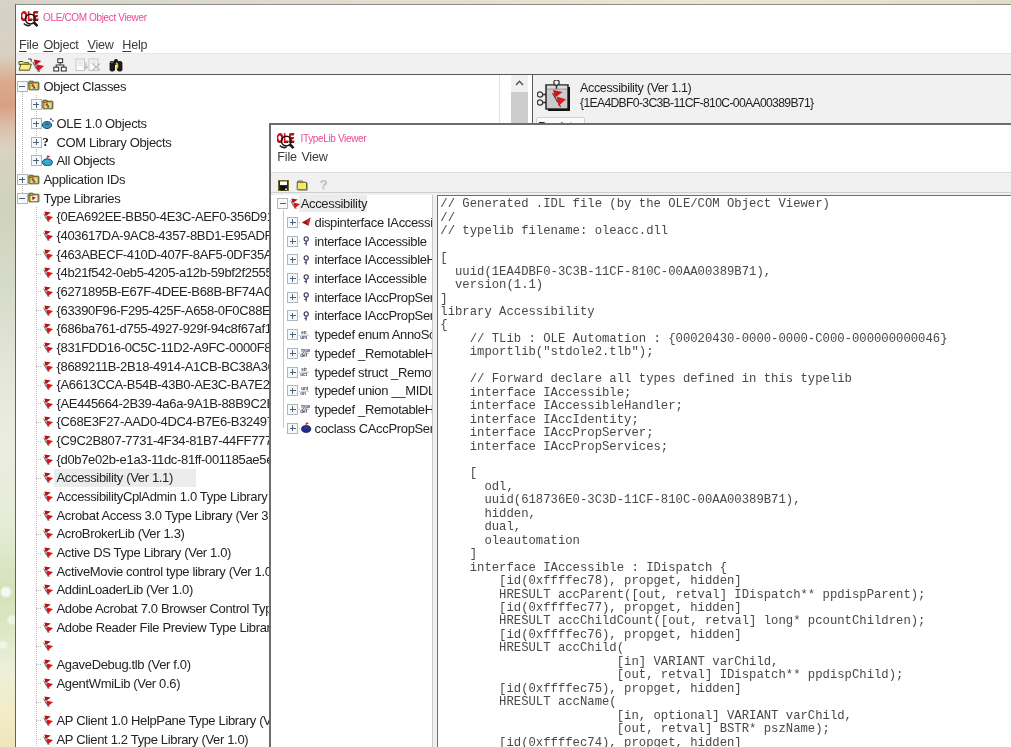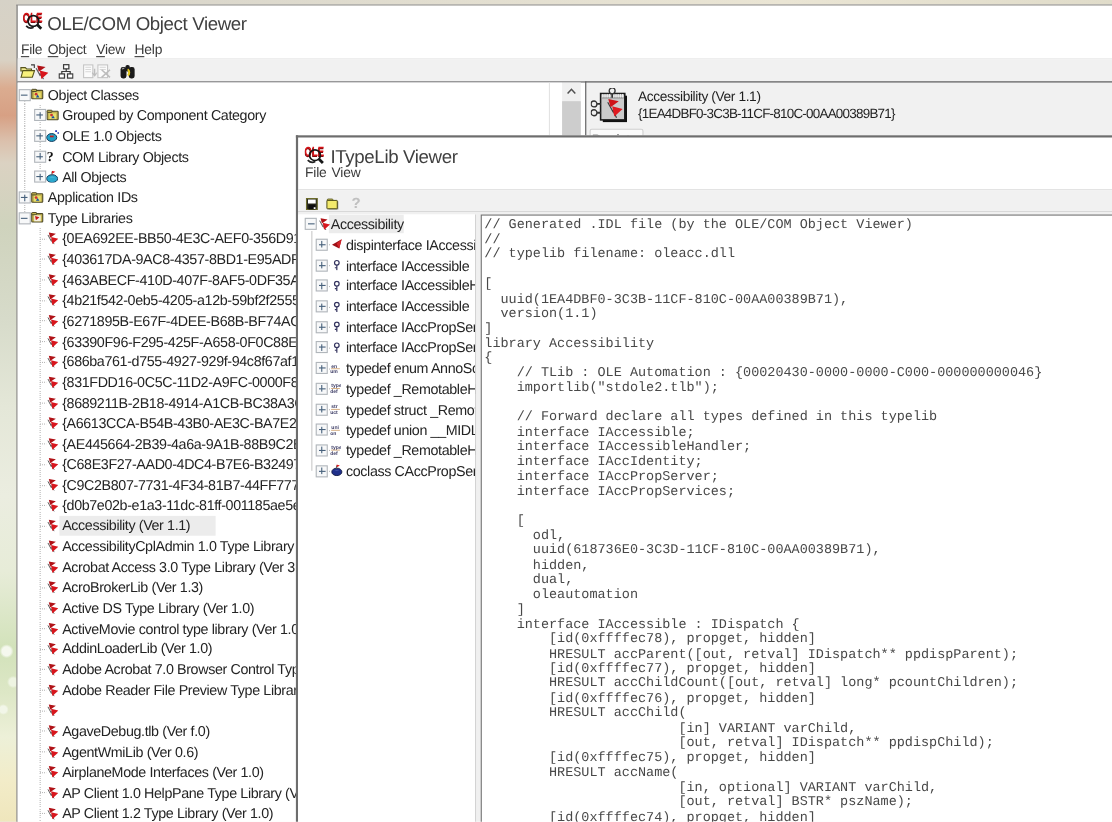--- a/index.html
+++ b/index.html
@@ -6,21 +6,21 @@
   font-family:"Liberation Sans",sans-serif;background:#e2ddd0}
 #wall{position:absolute;left:0;top:0;width:16px;height:747px;
   background:radial-gradient(circle 9px at 6px 592px,#f5f8ee 0 45%,transparent 70%),radial-gradient(circle 8px at 12px 620px,#eef4e2 0 45%,transparent 70%),radial-gradient(circle 7px at 3px 645px,#f2f6e8 0 45%,transparent 70%),linear-gradient(to bottom,#d6d2c7 0px,#d9d1c3 55px,#dbac90 80px,#d7a084 105px,#dbc0ac 128px,#dbd2c2 148px,#cfd3bd 205px,#d7dbca 290px,#e4e7d8 370px,#ebede0 450px,#e7ecd8 520px,#d2e2ba 590px,#dde7c6 630px,#edf0d8 670px,#f2ecc8 710px,#efe6bc 747px)}
 #topstrip{position:absolute;left:16px;top:0;width:995px;height:4px;
   background:linear-gradient(to right,#d6d3c9,#e2ded0 40%,#eae5d4 70%,#e0dcca)}
 .abs{position:absolute}
 #mw{position:absolute;left:15px;top:4px;width:996px;height:743px;background:#fff;
   border-left:1px solid #64625f;border-top:1px solid #8f8d88}
 #tw{position:absolute;left:269px;top:123px;width:742px;height:624px;background:#fff;
   border-left:2px solid #6d6d6d;border-top:2px solid #6d6d6d}
-.ttext{position:absolute;color:#404040;font-size:17px;letter-spacing:-0.35px;white-space:nowrap}
+.ttext{position:absolute;color:#ec4899;font-size:10px;letter-spacing:-0.35px;white-space:nowrap}
 .menu{position:absolute;color:#3a3a3a;font-size:12.6px;letter-spacing:-0.2px;white-space:nowrap}
 .menu u{text-decoration:underline;text-underline-offset:2px}
 .trow{position:absolute;color:#242424;font-size:13px;letter-spacing:-0.34px;white-space:nowrap;line-height:17px;height:17px}
 .sel{position:absolute;background:#ececec}
 .eb{position:absolute;width:11px;height:11px;background:#f7f8f9;border:1px solid #b1b6bb;box-sizing:border-box}
 .ebh{position:absolute;width:6px;height:1px;background:#48617c}
 .ebv{position:absolute;width:1px;height:6px;background:#48617c}
 .vdot{position:absolute;width:1px;background-image:repeating-linear-gradient(to bottom,#b8b8b8 0 1px,transparent 1px 2px)}
 .hdot{position:absolute;height:1px;background-image:repeating-linear-gradient(to right,#b8b8b8 0 1px,transparent 1px 2px)}
 .vsol{position:absolute;width:1px;background:#c9c9c9}
@@ -96,21 +96,20 @@
       <span class="eb" style="left:14.799999999999997px;top:24.14999999999999px"></span>
       <span class="ebh" style="left:17.299999999999997px;top:29.14999999999999px"></span>
       <span class="ebv" style="left:19.799999999999997px;top:26.64999999999999px"></span>
       <svg style="position:absolute;left:26px;top:23.64999999999999px" width="12" height="11" viewBox="0 0 11.5 11">
         <rect x="0.6" y="2.2" width="10" height="7.6" rx="0.6" fill="#c5b44e" stroke="#4e4a28" stroke-width="1"></rect>
         <rect x="0.6" y="1.2" width="4.4" height="2" rx="0.5" fill="#c5b44e" stroke="#4e4a28" stroke-width="0.9"></rect>
         <rect x="2.6" y="4.0" width="6.2" height="5.2" fill="#e8e06e"></rect>
         <circle cx="4.6" cy="5.6" r="1.3" fill="#c33"></circle>
         <path d="M4.3,8.6 L7.6,8.6 L6.0,5.9 Z" fill="#1b4fa0"></path>
       </svg>
-      <span class="trow" style="left:40.5px;top:21.14999999999999px">Grouped by Component Category</span>
       <span class="hdot" style="left:20.299999999999997px;top:48.3px;width:5.700000000000003px"></span>
       <span class="eb" style="left:14.799999999999997px;top:42.8px"></span>
       <span class="ebh" style="left:17.299999999999997px;top:47.8px"></span>
       <span class="ebv" style="left:19.799999999999997px;top:45.3px"></span>
       <svg style="position:absolute;left:26px;top:42.3px" width="12" height="11" viewBox="0 0 12 11">
         <ellipse cx="5" cy="7" rx="4.6" ry="3.6" fill="#1f9dc4" stroke="#143c5e" stroke-width="0.9"></ellipse>
         <path d="M2.6,5.6 a4.6,3 0 0 1 5,0" fill="#7fd4ec"></path>
         <rect x="3.4" y="5.2" width="3.4" height="1.6" fill="#c21d1d"></rect>
         <rect x="8.2" y="0.4" width="1.6" height="1.6" fill="#2233bb"></rect>
         <rect x="10.2" y="2.2" width="1.4" height="1.4" fill="#2233bb"></rect>
@@ -363,21 +362,20 @@
         <path d="M4.4,4.4 L11,6.0 L5.6,10.8 Z" fill="#d8161d"></path>
       </svg>
       <span class="trow" style="left:40.5px;top:599.3px">AgentWmiLib (Ver 0.6)</span>
       <span class="hdot" style="left:20.299999999999997px;top:626.4499999999999px;width:5.700000000000003px"></span>
       <svg style="position:absolute;left:26px;top:620.9499999999999px" width="11" height="11" viewBox="0 0 11 11">
         <path d="M1.6,2.6 L4.8,8.6" stroke="#5a5a5a" stroke-width="0.9" fill="none"></path>
         <path d="M4.2,6.2 L7.4,11.2" stroke="#5a5a5a" stroke-width="0.9" fill="none"></path>
         <path d="M2.4,0.4 L8.8,1.6 L3.6,5.2 Z" fill="#b01217"></path>
         <path d="M4.4,4.4 L11,6.0 L5.6,10.8 Z" fill="#d8161d"></path>
       </svg>
-      <span class="trow" style="left:40.5px;top:617.9499999999999px">AirplaneMode Interfaces (Ver 1.0)</span>
       <span class="hdot" style="left:20.299999999999997px;top:645.0999999999999px;width:5.700000000000003px"></span>
       <svg style="position:absolute;left:26px;top:639.5999999999999px" width="11" height="11" viewBox="0 0 11 11">
         <path d="M1.6,2.6 L4.8,8.6" stroke="#5a5a5a" stroke-width="0.9" fill="none"></path>
         <path d="M4.2,6.2 L7.4,11.2" stroke="#5a5a5a" stroke-width="0.9" fill="none"></path>
         <path d="M2.4,0.4 L8.8,1.6 L3.6,5.2 Z" fill="#b01217"></path>
         <path d="M4.4,4.4 L11,6.0 L5.6,10.8 Z" fill="#d8161d"></path>
       </svg>
       <span class="trow" style="left:40.5px;top:636.5999999999999px">AP Client 1.0 HelpPane Type Library (Ver 1.0)</span>
       <span class="hdot" style="left:20.299999999999997px;top:663.75px;width:5.700000000000003px"></span>
       <svg style="position:absolute;left:26px;top:658.25px" width="11" height="11" viewBox="0 0 11 11">

